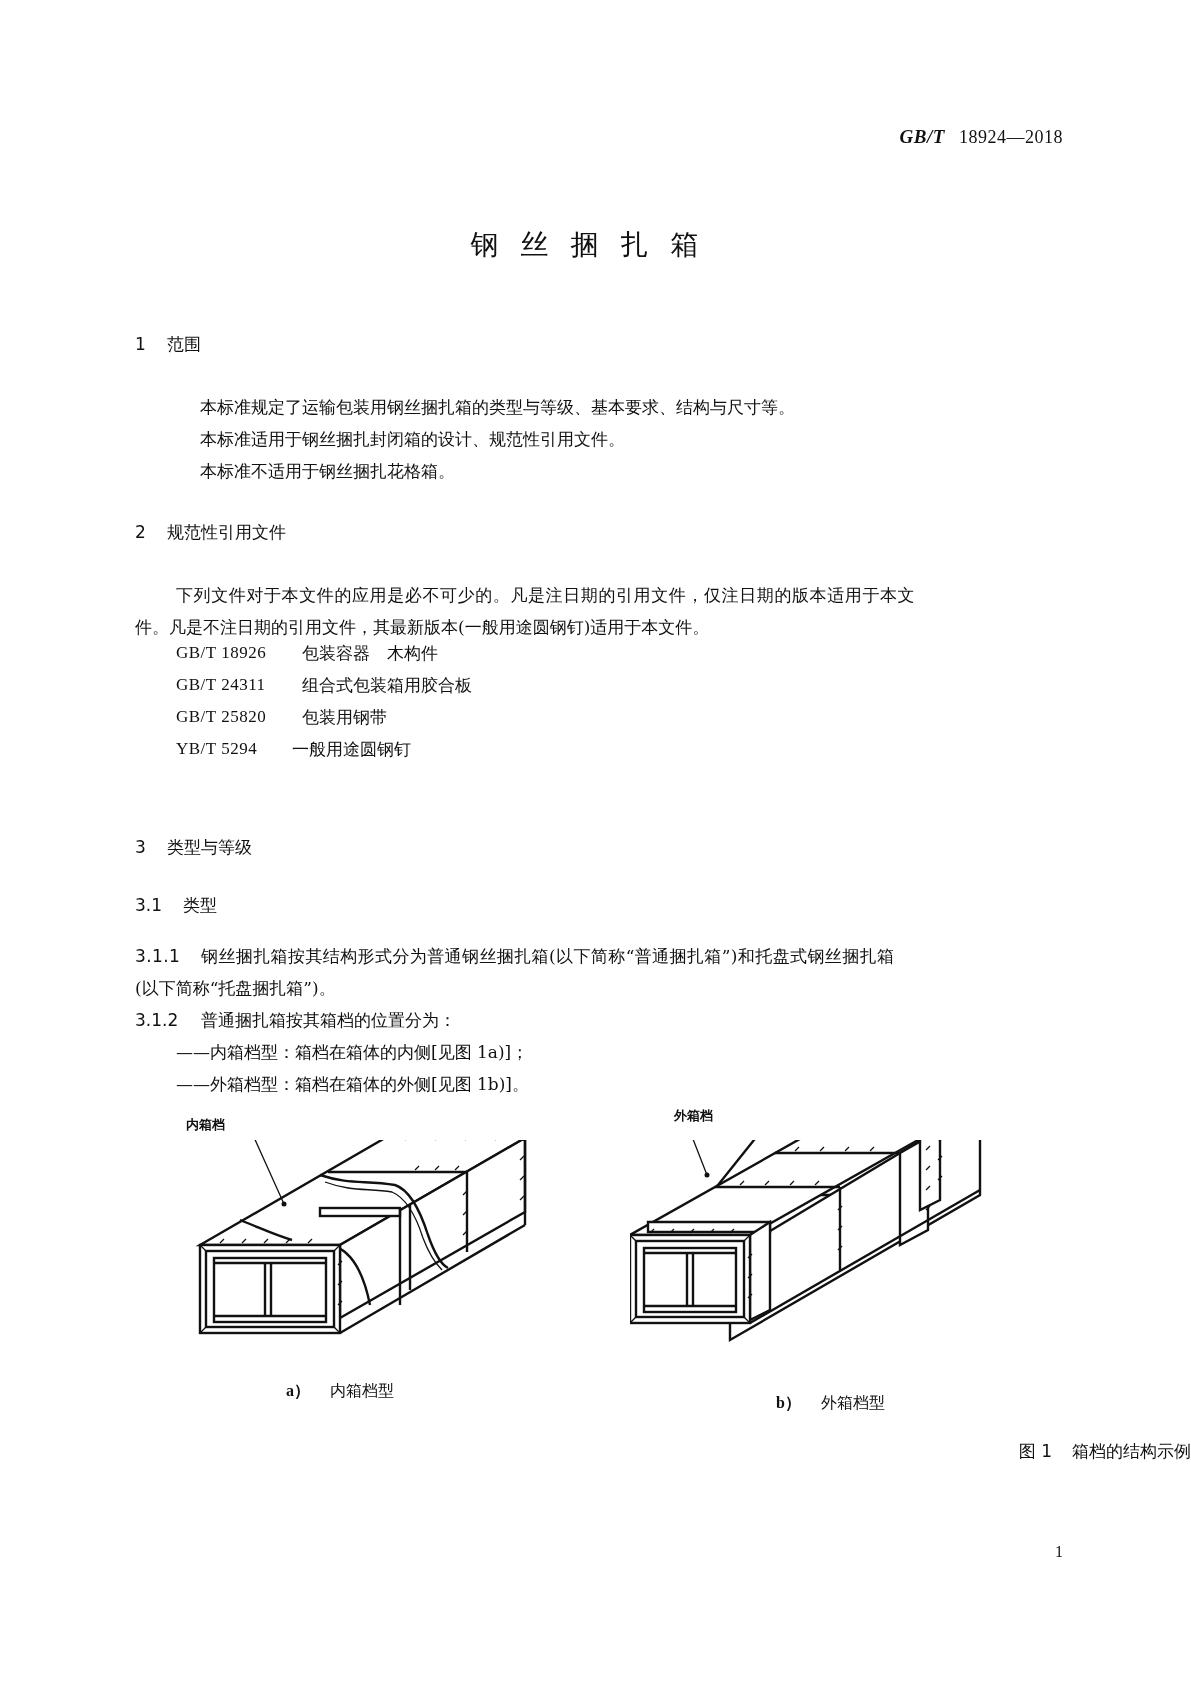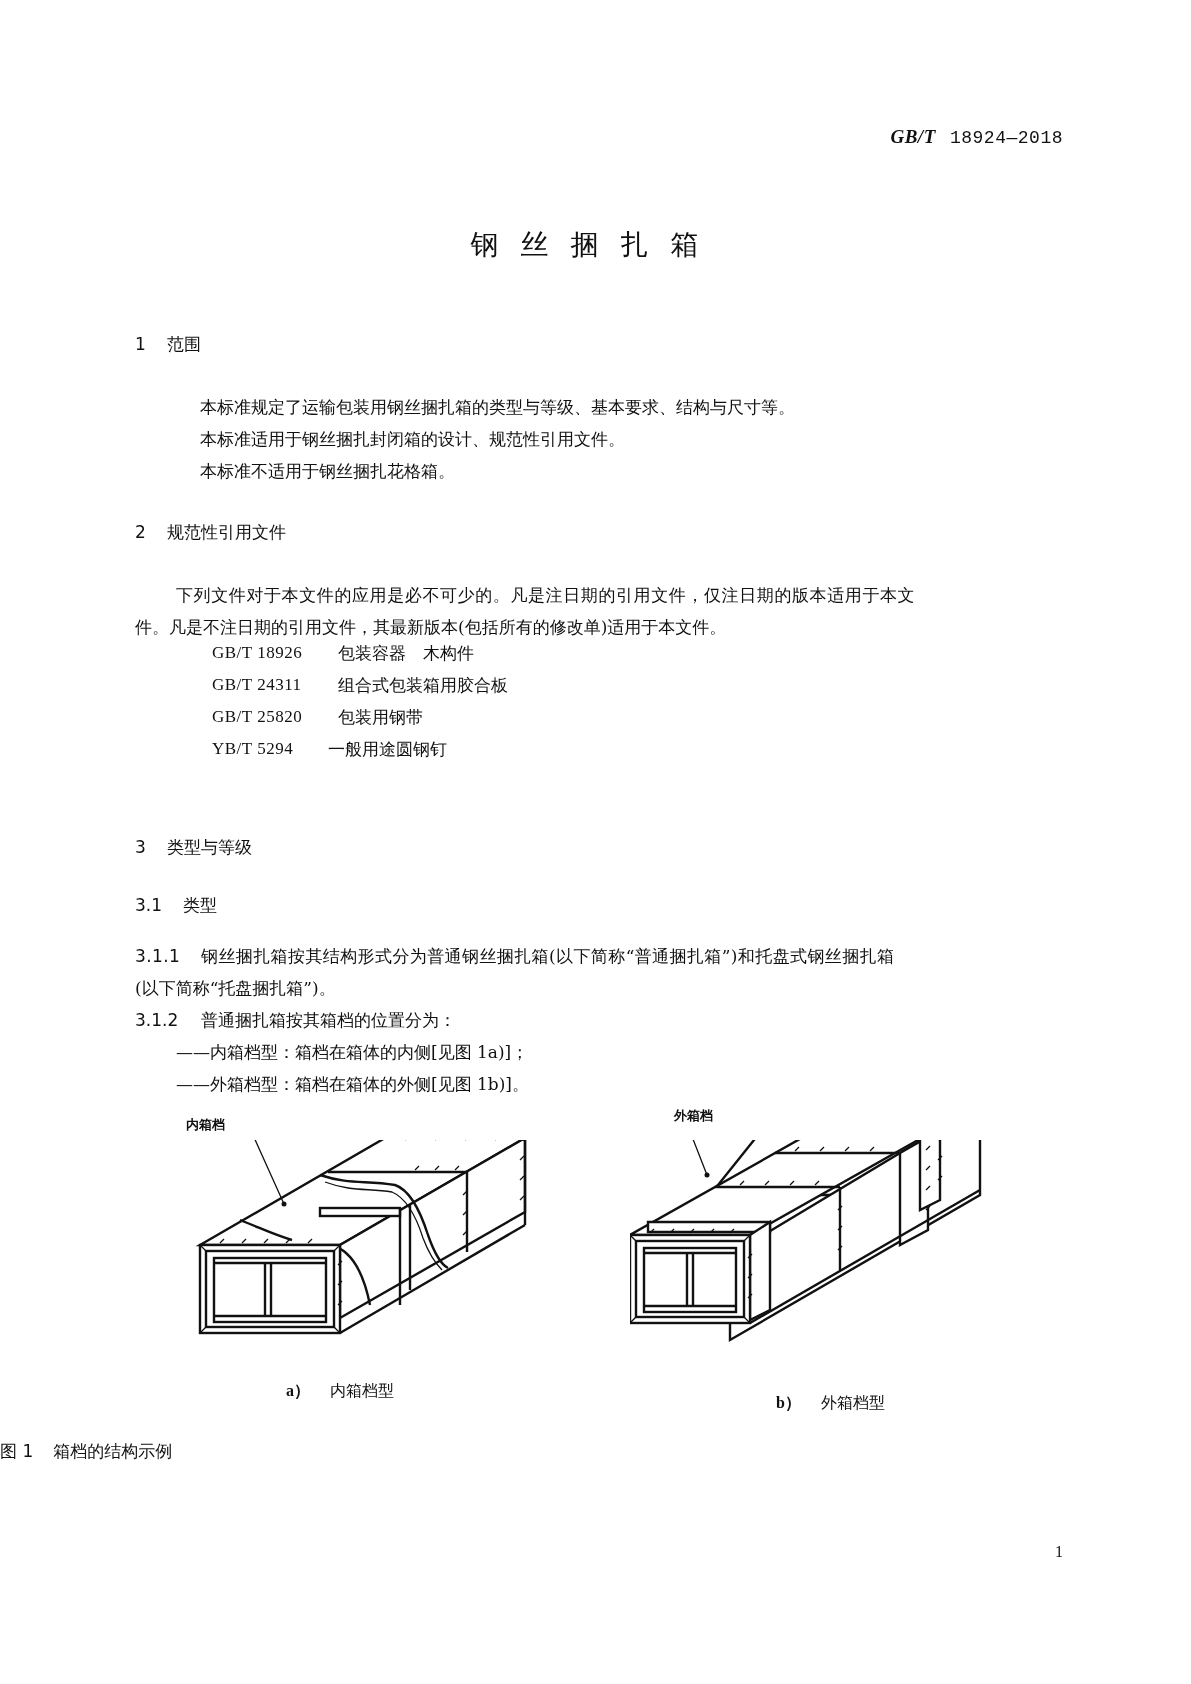--- a/index.html
+++ b/index.html
@@ -6,39 +6,39 @@
   body {
     width: 1191px; height: 1684px; position: relative; overflow: hidden;
     font-family: "DejaVu Serif", "Liberation Serif", serif;
     color: #111;
   }
   .abs { position: absolute; }
   .std-code {
     right: 128px; top: 126px; font-size: 18px; letter-spacing: 0.5px;
   }
   .std-code .gb { font-family: "Liberation Serif", serif; font-weight: bold; font-size: 19px; font-style: italic; }
-  .std-code .num { font-family: Liberation Mono, monospace; }
+  .std-code .num { font-family: Liberation Serif, serif; }
   .title {
     left: 0; width: 1191px; top: 226px; text-align: center;
     font-family: Liberation Sans, sans-serif; font-size: 28px; letter-spacing: 22px;
   }
   .h1 {
     font-family: "DejaVu Sans", sans-serif; font-size: 17px; left: 135px;
   }
   .h1 .n { display: inline-block; width: 32px; }
   .para { font-size: 17px; line-height: 32px; }
   .indent-text { left: 176px; margin-left: 24px; }
   .full-text { left: 135px; width: 925px; }
   .refs { left: 176px; top: 637px; font-size: 17px; line-height: 32px; }
   .refs .row { display: flex; }
-  .refs .code { width: 126px; font-family: "Liberation Serif", serif; letter-spacing: 0.5px; margin-left: 36px; }
+  .refs .code { width: 126px; font-family: "Liberation Serif", serif; letter-spacing: 0.5px; }
   .clause-num { font-family: "DejaVu Sans", sans-serif; font-size: 17px; display: inline-block; }
   .caption { font-size: 16px; }
   .caption .lab { font-family: "Liberation Serif", serif; font-weight: bold; margin-right: 20px; }
-  .fig-title { font-family: "DejaVu Sans", sans-serif; font-size: 17px; left: 0; width: 1191px; text-align: left; top: 1440px; }
+  .fig-title { font-family: "DejaVu Sans", sans-serif; font-size: 17px; left: 0; width: 1191px; text-align: right; top: 1440px; }
   .fig-title .n { margin-right: 20px; }
   .page-num { right: 128px; top: 1543px; font-size: 16px; font-family: "Liberation Serif", serif; }
   svg .stroke { stroke: #111; fill: none; stroke-width: 2.4; }
   svg .thin { stroke: #111; fill: none; stroke-width: 1.3; }
   svg .fillw { fill: #fff; stroke: #111; stroke-width: 2.4; }
   .callout { font-family: "DejaVu Sans", sans-serif; font-size: 13px; font-weight: bold; }
 </style>
 </head>
 <body>
 
@@ -56,21 +56,21 @@
   <div>本标准规定了运输包装用钢丝捆扎箱的类型与等级、基本要求、结构与尺寸等。</div>
   <div>本标准适用于钢丝捆扎封闭箱的设计、规范性引用文件。</div>
   <div>本标准不适用于钢丝捆扎花格箱。</div>
 </div>
 
 <div class="abs h1" style="top:521px">
   <span class="n">2</span><span>规范性引用文件</span>
 </div>
 <div class="abs para full-text" style="top:579px">
   <div style="padding-left:41px; letter-spacing:0.6px">下列文件对于本文件的应用是必不可少的。凡是注日期的引用文件，仅注日期的版本适用于本文</div>
-  <div>件。凡是不注日期的引用文件，其最新版本(包括所有的修改单)适用于本文件。</div>
+  <div>件。凡是不注日期的引用文件，其最新版本(一般用途圆钢钉)适用于本文件。</div>
 </div>
 <div class="abs refs">
   <div class="row">
       <span class="code">GB/T 18926</span>
       <span>包装容器　木构件</span>
     </div>
   <div class="row">
       <span class="code">GB/T 24311</span>
       <span>组合式包装箱用胶合板</span>
     </div>

